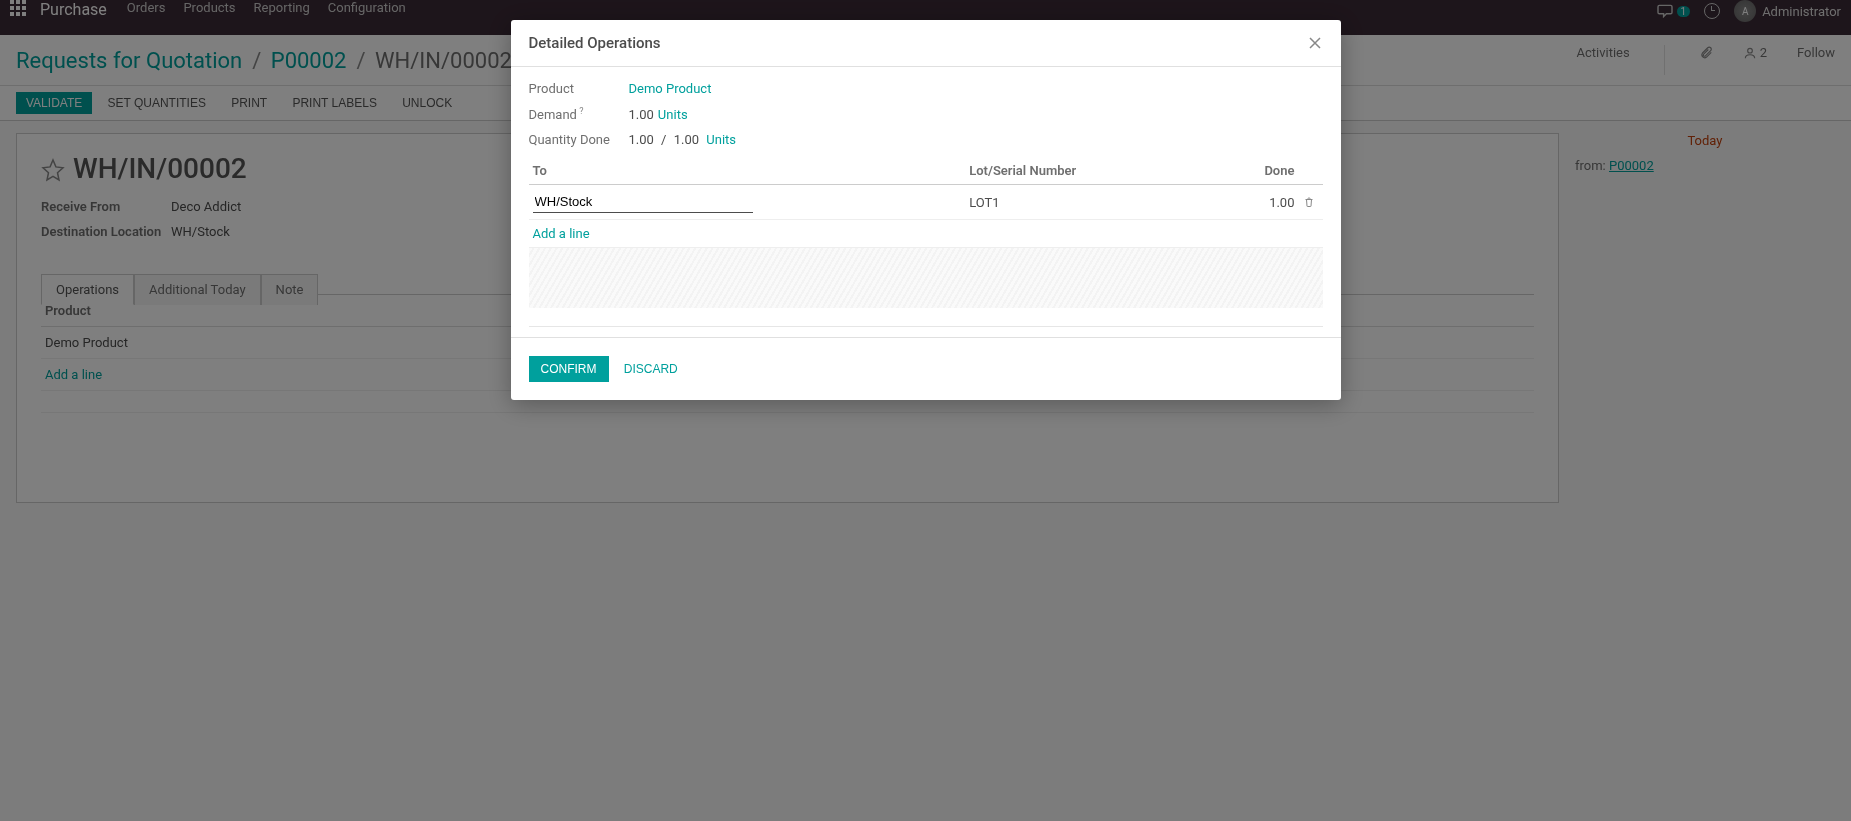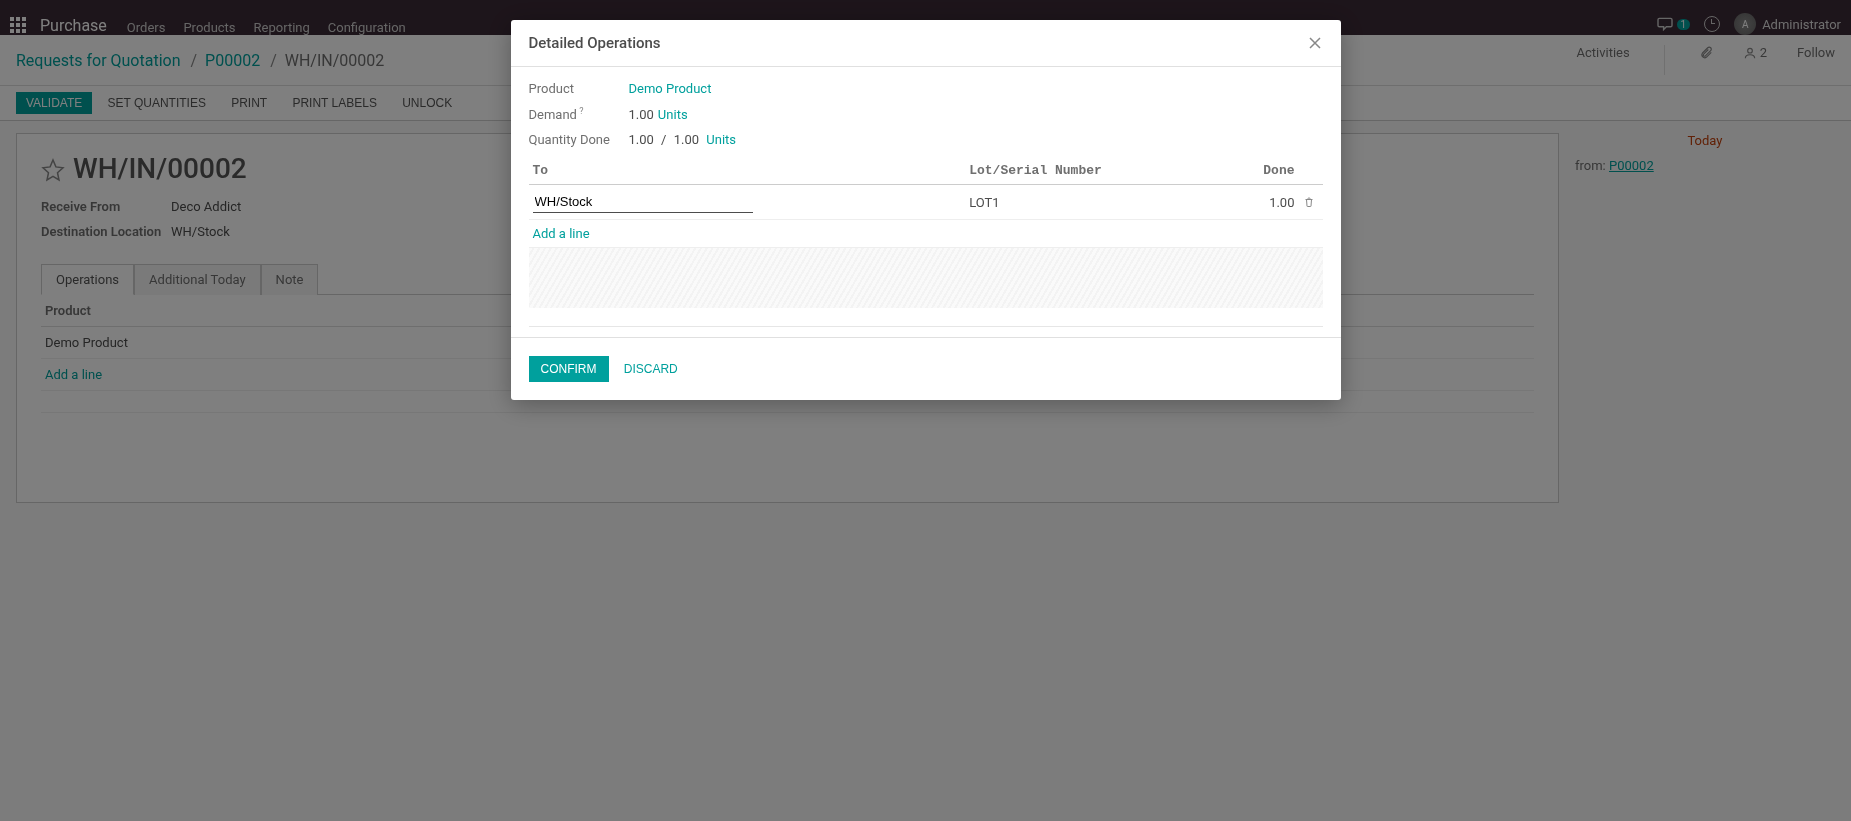--- a/index.html
+++ b/index.html
@@ -1,35 +1,35 @@
 <!DOCTYPE html>
 <html><head>
 <meta charset="utf-8">
 <style>
 * { box-sizing: border-box; margin: 0; padding: 0; }
 body { font-family: -apple-system, BlinkMacSystemFont, "Segoe UI", Roboto, sans-serif; font-size: 13px; color: #4c4c4c; background: #f9f9f9; }
 
 
-.navbar { background: #3b2a36; height: 35px; display: flex; align-items: flex-end; padding: 0 10px; color: #ddd; }
+.navbar { background: #3b2a36; height: 35px; display: flex; align-items: flex-start; padding: 0 10px; color: #ddd; }
 .navbar .apps-icon { width: 18px; height: 18px; display: grid; grid-template-columns: repeat(3,4px); grid-template-rows: repeat(3,4px); gap: 2px; margin-right: 12px; cursor:pointer; }
 .navbar .apps-icon span { background: #fff; width:4px; height:4px; }
 .navbar .app-name { font-size: 16px; color: #fff; margin-right: 20px; }
 .navbar .nav-link { color: #ccc; margin-right: 18px; font-size: 13px; cursor:pointer; }
 .navbar .right { margin-left: auto; display:flex; align-items:center; gap:14px; }
 .navbar .chat-badge { position:relative; display:inline-flex; align-items:center; cursor:pointer; }
 .navbar .chat-badge .count { background:#00a09d; color:#fff; border-radius:6px; font-size:10px; padding:0 4px; margin-left:3px; }
 .navbar .clock { width:16px;height:16px;border:1.5px solid #ccc;border-radius:50%;position:relative;}
 .navbar .clock::before{content:'';position:absolute;left:6px;top:2px;width:1px;height:5px;background:#ccc;}
 .navbar .clock::after{content:'';position:absolute;left:6px;top:6px;width:4px;height:1px;background:#ccc;}
 .navbar .avatar { width:22px; height:22px; border-radius:50%; background:radial-gradient(circle,#888,#666); display:flex;align-items:center;justify-content:center;color:#fff;font-size:10px;margin-right:6px;}
 .navbar .user-name { color:#ddd; font-size:13px;}
 
 
 .control-bar { background:#fff; border-bottom:1px solid #ddd; padding:10px 16px; display:flex; align-items:center; }
-.breadcrumb { font-size:16px; color:#6f6f6f; }
+.breadcrumb { font-size:22px; color:#6f6f6f; }
 .breadcrumb a { color:#00a09d; text-decoration:none; margin-right:6px; }
 .breadcrumb .sep { margin:0 4px; color:#888; }
 .control-bar .right { margin-left:auto; display:flex; align-items:flex-start; gap:30px; color:#6f6f6f; }
 .control-bar .vr{width:1px;height:30px;background:#e0e0e0;margin:0 4px;}
 
 
 .action-bar { background:#fff; padding:6px 16px; border-bottom:1px solid #ccc; }
 .btn { display:inline-block; padding:4px 10px; font-size:12px; font-weight:500; border:none; cursor:pointer; margin-right:2px; }
 .btn-primary { background:#00a09d; color:#fff; }
 .btn-secondary { background:transparent; color:#555; }
@@ -38,21 +38,21 @@
 .main-area { display:flex; padding:12px 16px; gap:16px; align-items:flex-start; }
 .form-sheet { background:#fff; border:1px solid #ccc; padding:18px 24px 40px; flex:1; min-height:370px; }
 .record-title { display:flex; align-items:center; gap:10px; margin-bottom:14px; }
 .star-icon { width:22px; height:22px; cursor:pointer; }
 .record-title h1 { font-size:28px; font-weight:500; color:#555; }
 .field-row { display:flex; margin-bottom:10px; font-size:13px; }
 .field-row .label { width:130px; color:#6f6f6f; font-weight:600; }
 .field-row .value { color:#4c4c4c; }
 
 .tabs { display:flex; border-bottom:1px solid #ccc; margin-top:24px; }
-.tab { padding:7px 14px; border:1px solid #ccc; border-bottom:none; margin-right:0; background:#f5f5f5; color:#6f6f6f; cursor:pointer; position:relative; top:1px; }
+.tab { padding:7px 14px; border:1px solid #ccc; border-bottom:none; margin-right:0; background:#f5f5f5; color:#6f6f6f; cursor:pointer; position:relative; top:11px; }
 .tab.active { background:#fff; color:#555; border-bottom:1px solid #fff; }
 .tab-content table { width:100%; border-collapse:collapse; }
 .tab-content th { text-align:left; padding:8px 4px; font-weight:600; color:#6f6f6f; border-bottom:1px solid #ddd; font-size:13px; }
 .tab-content td { padding:8px 4px; border-bottom:1px solid #eee; font-size:13px; }
 .link { color:#00a09d; cursor:pointer; }
 
 
 .chatter { width:260px; font-size:13px; }
 .chatter .today { text-align:center; color:#c2410c; margin-bottom:10px; }
 .chatter .msg { color:#6f6f6f; }
@@ -65,21 +65,21 @@
 .modal-header h3 { font-size:15px; font-weight:500; color:#4c4c4c; }
 .modal-close { margin-left:auto; cursor:pointer; color:#888; font-size:16px; }
 .modal-body { padding:14px 18px 10px; }
 .modal-body .frow { display:flex; align-items:center; margin-bottom:10px; font-size:13px; }
 .modal-body .flabel { width:100px; color:#6f6f6f; }
 .modal-body .fval { color:#4c4c4c; }
 .modal-body .unit-link { color:#00a09d; margin-left:4px; }
 .modal-body sup{font-size:9px;color:#888;}
 
 .modal-table { width:100%; border-collapse:collapse; margin-top:6px; }
-.modal-table th { text-align:left; padding:6px 4px; color:#6f6f6f; font-weight:600; border-bottom:1px solid #ccc; font-size:13px;font-family:Liberation Mono, monospace; }
+.modal-table th { text-align:left; padding:6px 4px; color:#6f6f6f; font-weight:600; border-bottom:1px solid #ccc; font-size:13px; }
 .modal-table th.done-col{text-align:right;}
 .modal-table td { padding:6px 4px; border-bottom:1px solid #eee; font-size:13px; }
 .modal-table td.done-col{text-align:right;}
 .modal-table input.cell-input { border:none; border-bottom:1px solid #4c4c4c; padding:3px 2px; font-size:13px; width:220px; outline:none; background:transparent;}
 .modal-table .trash { cursor:pointer; color:#888; font-size:13px; }
 .stripe-area { height:60px; background: repeating-linear-gradient(120deg,#fafafa,#fafafa 3px,#f3f3f3 3px,#f3f3f3 5px); margin-top:0px; }
 .modal-divider{height:1px;background:#e6e6e6;margin:18px 0 0;}
 .modal-footer { padding:18px 18px; border-top:1px solid #e0e0e0; }
 .modal-footer .btn-primary{padding:6px 12px;font-size:12px;}
 .modal-footer .btn-link{background:none;color:#00a09d;font-size:12px;padding:6px 10px;}

